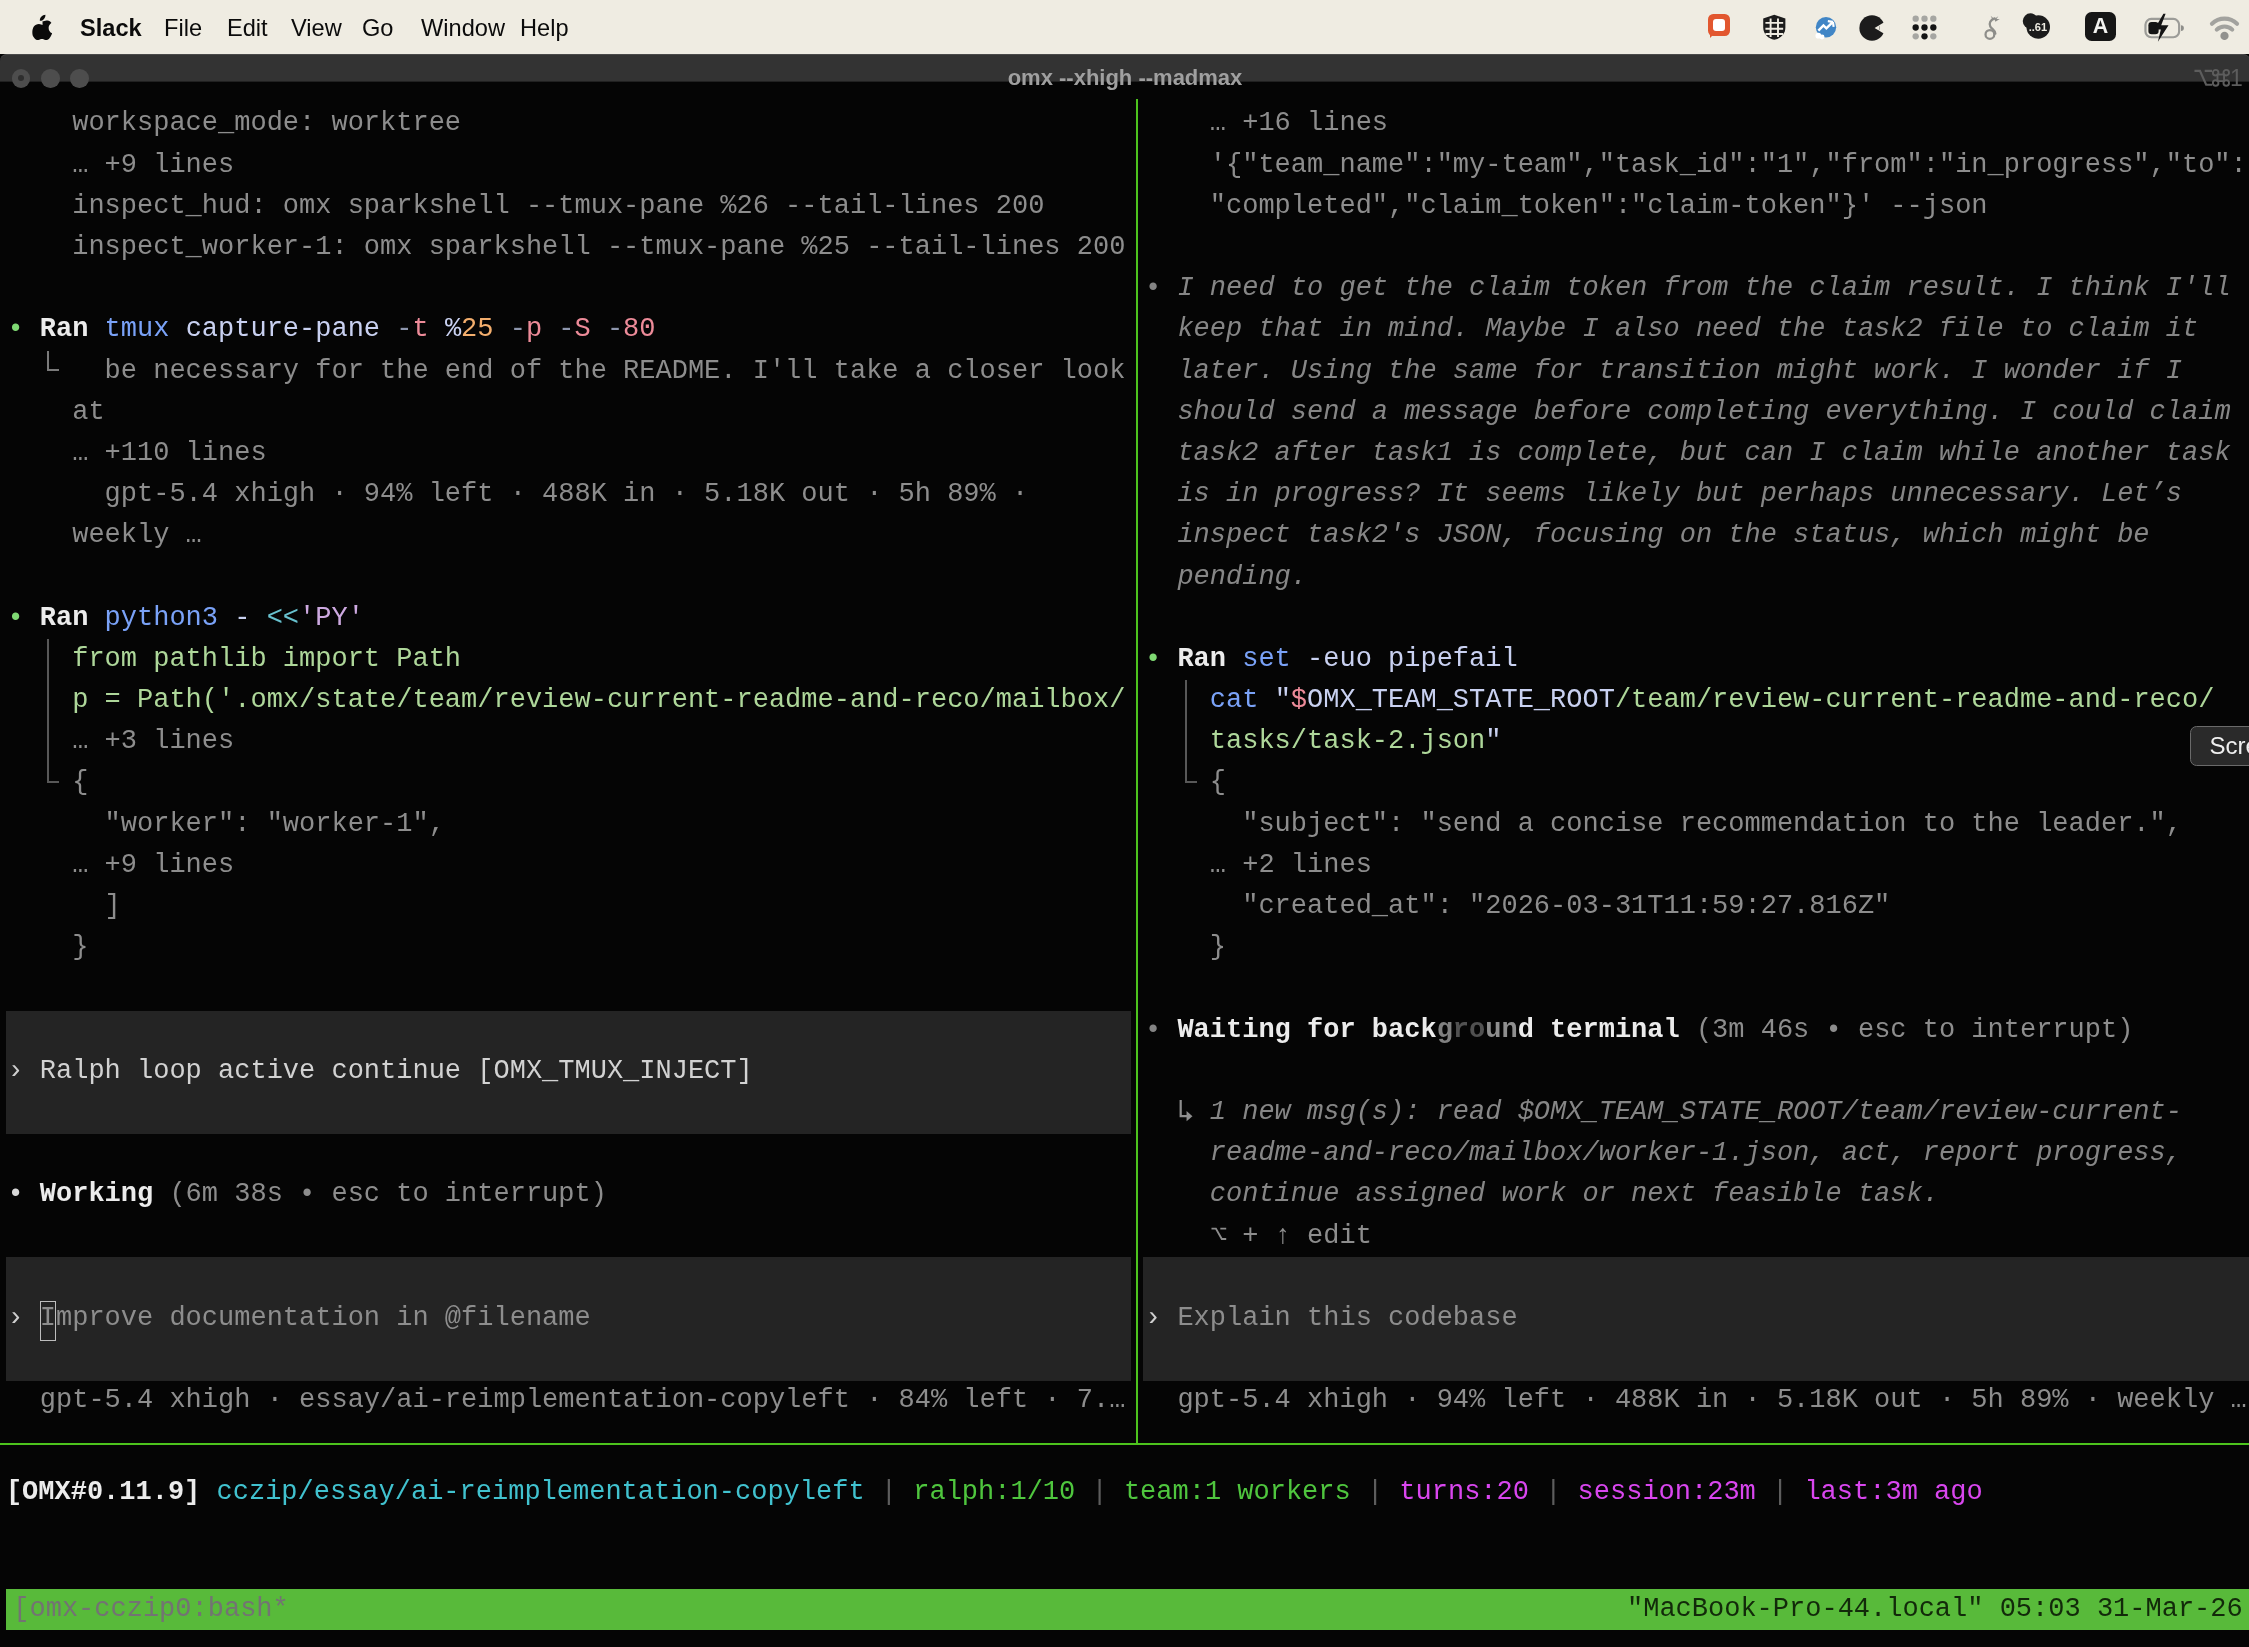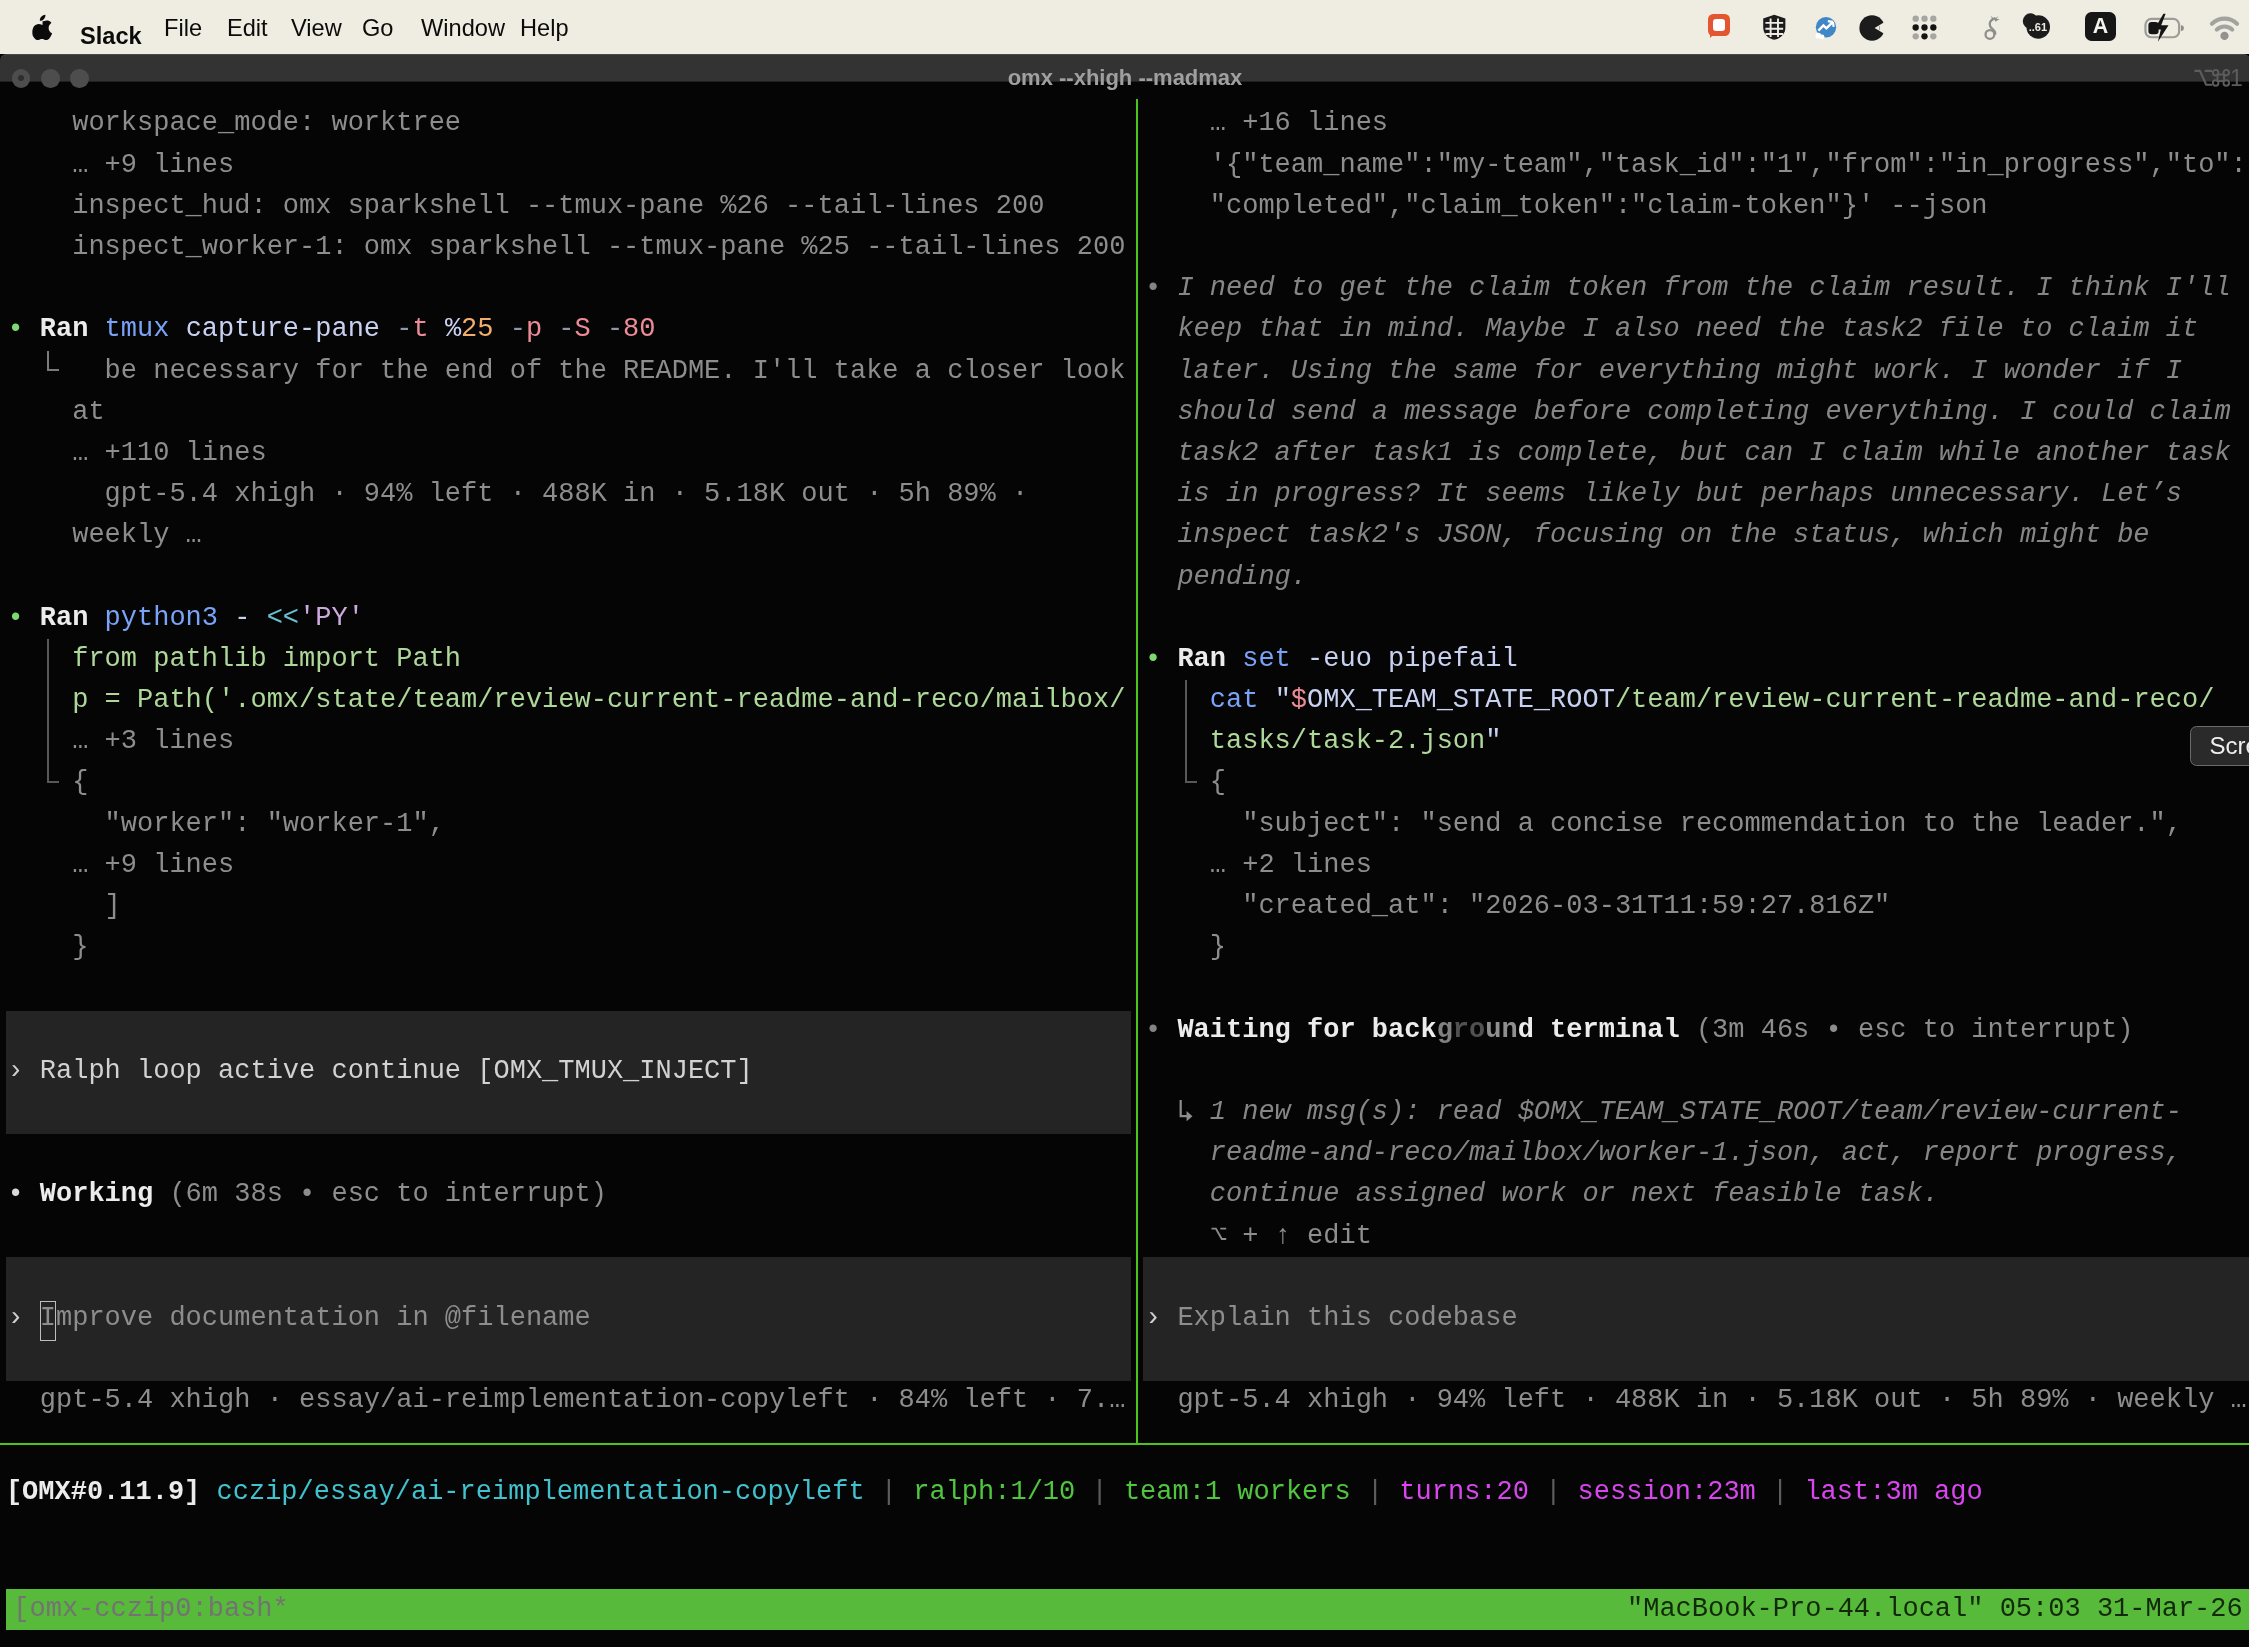--- a/index.html
+++ b/index.html
@@ -21,21 +21,21 @@
   .db { color:#848484; }
   .wb { color:#d9d9d9; }
   .ar { color:#cfcfcf; }
   .bx { color:#d2d2d2; }
   .it { font-style:italic; color:#868686; }
   .cy { color:#41c2cf; }
   .gn { color:#4fc63e; }
   .ds { color:#5d5d5d; }
   .g2 { color:#d946ef; }
   .mi { position:absolute; top:0; height:54px; line-height:56px; font-size:23.6px; color:#0b0b0b; }
-  .mi.b { font-weight:bold;margin-top:8px; }
+  .mi.b { font-weight:bold; }
 </style></head>
 <body>
 
   <div style="position:absolute;left:0;top:99px;width:2250px;height:1345px;background:#050505"></div>
 
   <div style="position:absolute;left:5.9px;top:1011px;width:1125px;height:123px;background:#242424"></div>
   <div style="position:absolute;left:5.9px;top:1257px;width:1125px;height:124px;background:#242424"></div>
   <div style="position:absolute;left:1143px;top:1257px;width:1107px;height:124px;background:#242424"></div>
 
 <div class="r" style="top:103px;left:7.4px">    workspace_mode: worktree</div>
@@ -59,21 +59,21 @@
 <div class="r" style="top:927px;left:7.4px">    }</div>
 <div class="r" style="top:1051px;left:7.4px"><span class="ar">›</span> <span class="bx">Ralph loop active continue [OMX_TMUX_INJECT]</span></div>
 <div class="r" style="top:1174px;left:7.4px"><span class="wb">•</span> <span class="w">Working</span> (6m 38s • esc to interrupt)</div>
 <div class="r" style="top:1298px;left:7.4px"><span class="ar">›</span> Improve documentation in @filename</div>
 <div class="r" style="top:1380px;left:7.4px">  gpt-5.4 xhigh · essay/ai-reimplementation-copyleft · 84% left · 7.…</div>
 <div class="r" style="top:103px;left:1145px">    … +16 lines</div>
 <div class="r" style="top:145px;left:1145px">    '{"team_name":"my-team","task_id":"1","from":"in_progress","to":</div>
 <div class="r" style="top:186px;left:1145px">    "completed","claim_token":"claim-token"}' --json</div>
 <div class="r" style="top:268px;left:1145px"><span class="db">•</span> <span class="it">I need to get the claim token from the claim result. I think I'll</span></div>
 <div class="r" style="top:309px;left:1145px">  <span class="it">keep that in mind. Maybe I also need the task2 file to claim it</span></div>
-<div class="r" style="top:351px;left:1145px">  <span class="it">later. Using the same for everything might work. I wonder if I</span></div>
+<div class="r" style="top:351px;left:1145px">  <span class="it">later. Using the same for transition might work. I wonder if I</span></div>
 <div class="r" style="top:392px;left:1145px">  <span class="it">should send a message before completing everything. I could claim</span></div>
 <div class="r" style="top:433px;left:1145px">  <span class="it">task2 after task1 is complete, but can I claim while another task</span></div>
 <div class="r" style="top:474px;left:1145px">  <span class="it">is in progress? It seems likely but perhaps unnecessary. Let’s</span></div>
 <div class="r" style="top:515px;left:1145px">  <span class="it">inspect task2's JSON, focusing on the status, which might be</span></div>
 <div class="r" style="top:557px;left:1145px">  <span class="it">pending.</span></div>
 <div class="r" style="top:639px;left:1145px"><span class="gb">•</span> <span class="w">Ran</span> <span class="bl">set</span> <span class="lv">-euo pipefail</span></div>
 <div class="r" style="top:680px;left:1145px">    <span class="bl">cat</span> <span class="lv">"</span><span class="sa">$</span><span class="lv">OMX_TEAM_STATE_ROOT</span><span class="gr">/team/review-current-readme-and-reco/</span></div>
 <div class="r" style="top:721px;left:1145px">    <span class="gr">tasks/task-2.json</span><span class="lv">"</span></div>
 <div class="r" style="top:762px;left:1145px">    {</div>
 <div class="r" style="top:804px;left:1145px">      "subject": "send a concise recommendation to the leader.",</div>

